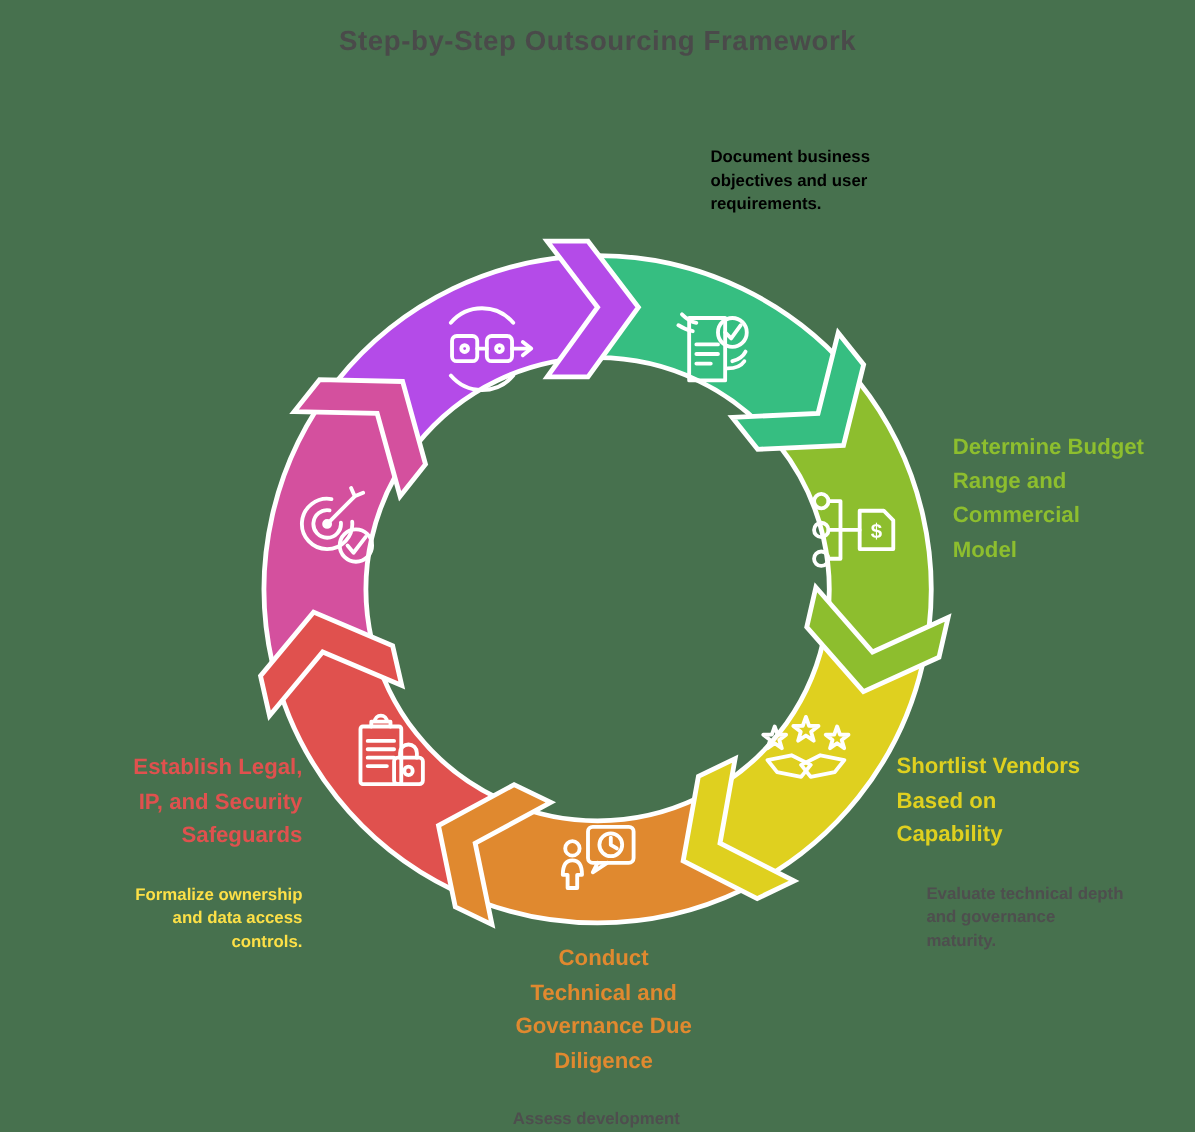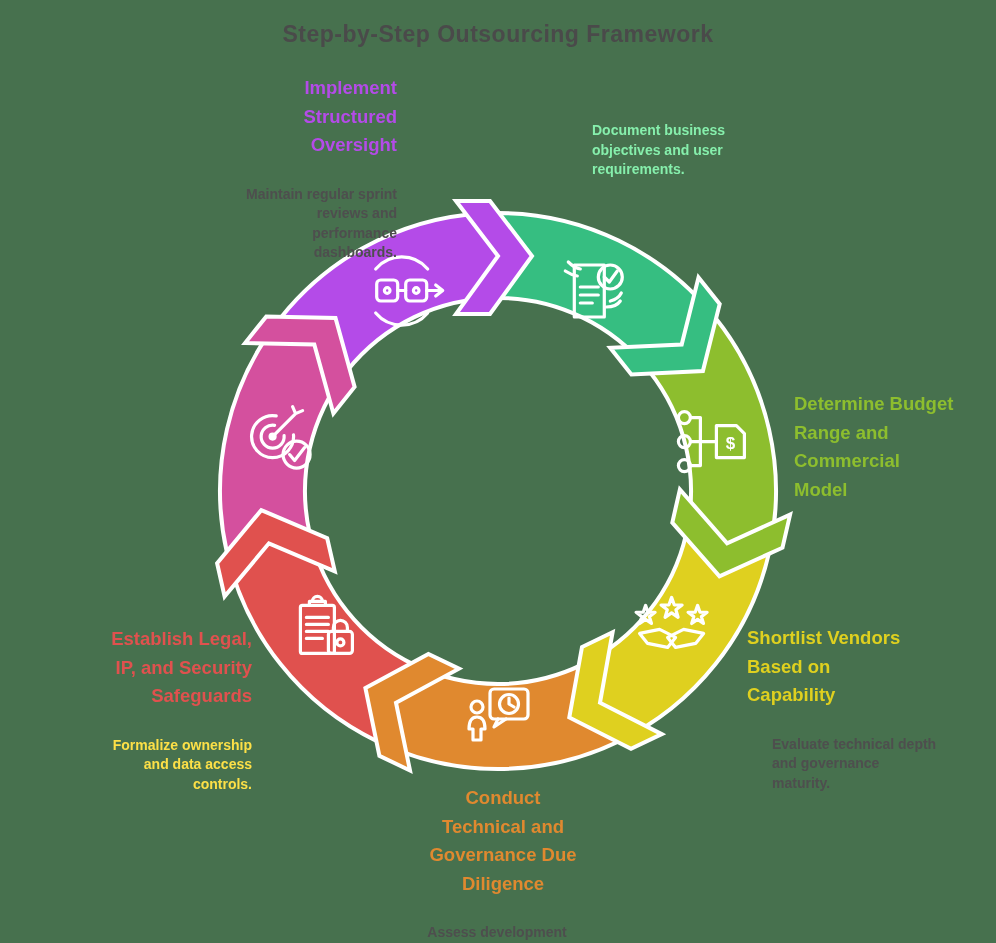--- a/index.html
+++ b/index.html
@@ -100,27 +100,27 @@
         <rect x="-25" y="-11" width="21" height="21" rx="4"></rect>
         <rect x="4" y="-11" width="21" height="21" rx="4"></rect>
         <circle cx="-14.5" cy="-0.5" r="2.8" fill="none"></circle>
         <circle cx="14.5" cy="-0.5" r="2.8" fill="none"></circle>
         <path d="M -4,-0.5 L 4,-0.5 M 25,-0.5 L 40,-0.5"></path>
         <path d="M 34,-6 L 41,-0.5 L 34,5"></path>
       </g>
     </svg>
 
   <div class="step pos-scope">
-    <div class="step-desc" style="color: #86efac;">Document business
+    <div class="step-desc" style="color: #000000;">Document business
 objectives and user
 requirements.</div>
   </div>
 
   <div class="step pos-budget">
-    <div class="step-title" style="color: rgb(141, 190, 46); margin-top: 32px;">Determine Budget
+    <div class="step-title" style="color: rgb(141, 190, 46);">Determine Budget
 Range and
 Commercial
 Model</div>
   </div>
 
   <div class="step pos-vendors">
     <div class="step-title" style="color: rgb(223, 208, 31);">Shortlist Vendors
 Based on
 Capability</div>
     <div class="step-desc" style="color: rgb(78, 78, 78); margin-left: 25px;">Evaluate technical depth
@@ -141,22 +141,13 @@
   <div class="step pos-legal align-right">
     <div class="step-title" style="color: rgb(224, 81, 78);">Establish Legal,
 IP, and Security
 Safeguards</div>
     <div class="step-desc" style="color: #fde047;">Formalize ownership
 and data access
 controls.</div>
   </div>
 
 
-  <div class="step pos-oversight align-right">
-    <div class="step-title" style="color: rgb(180, 75, 232);">Implement
-Structured
-Oversight</div>
-    <div class="step-desc" style="color: rgb(78, 78, 78);">Maintain regular sprint
-reviews and
-performance
-dashboards.</div>
-  </div>
 </div>
 
 </body></html>

